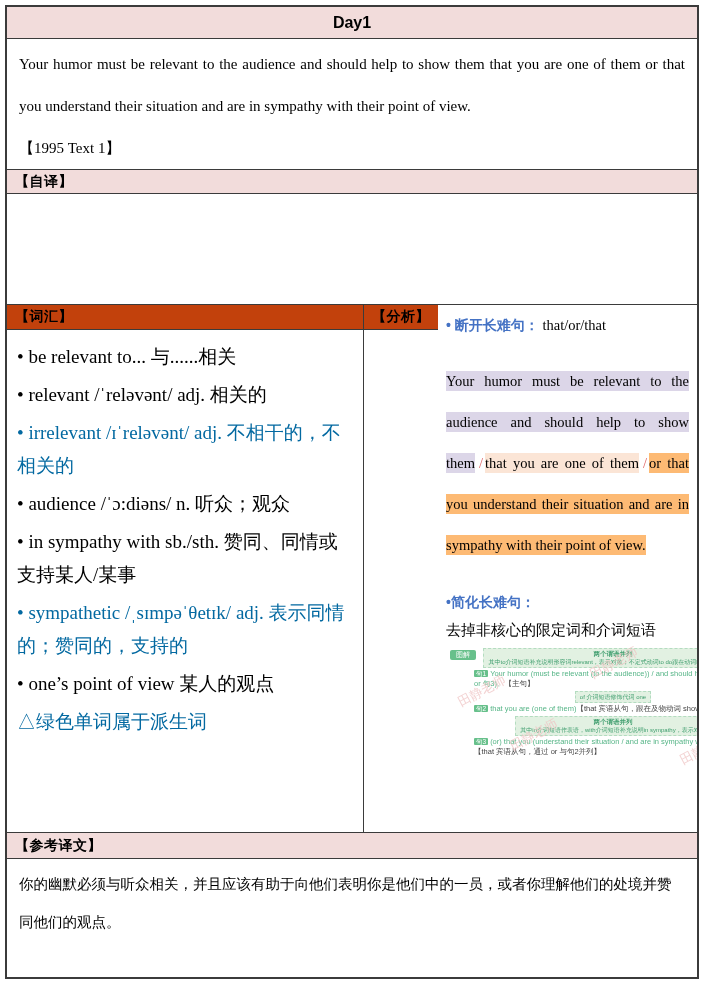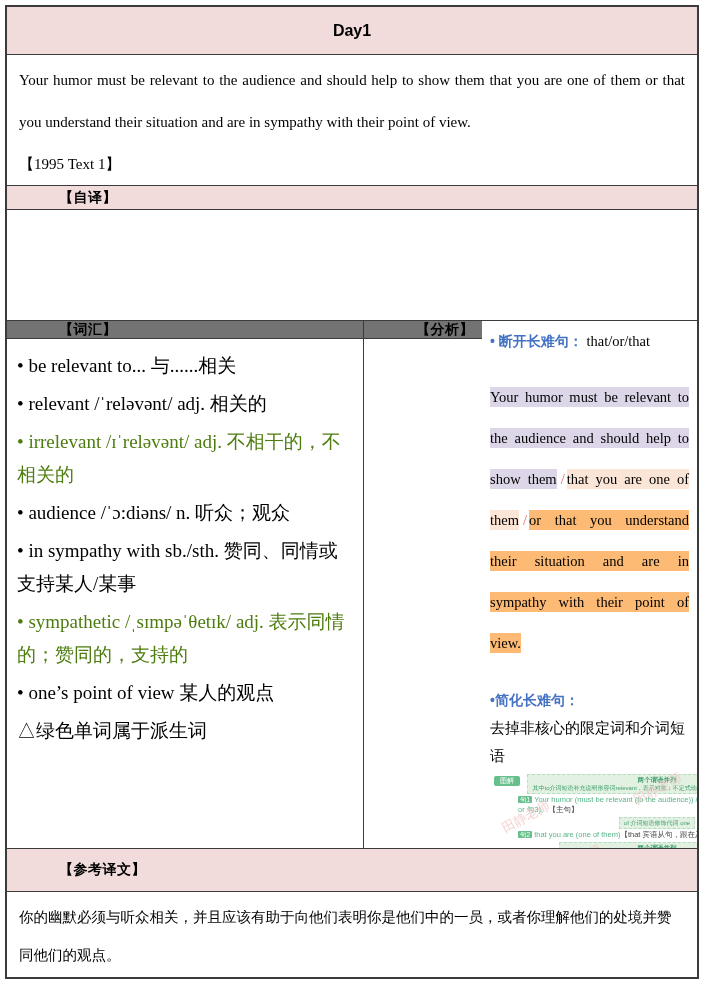--- a/index.html
+++ b/index.html
@@ -6,44 +6,44 @@
   body{width:704px;height:984px;position:relative;font-family:"Liberation Serif",serif;color:#000;}
   .sheet{
     position:absolute;left:5px;top:5px;width:694px;height:974px;
     border:2px solid #3b3b3b;box-sizing:border-box;
     display:flex;flex-direction:column;background:#fff;
   }
   .row{box-sizing:border-box;flex:0 0 auto;}
   .hdr-pink{background:#f2dcdb;border-bottom:1.5px solid #3b3b3b;}
   .sec-label{
     font-family:"Liberation Sans",sans-serif;font-weight:bold;font-size:14px;
-    padding:3px 8px;letter-spacing:0.5px;margin-left:44px;
+    padding:3px 8px;letter-spacing:0.5px;
   }
   
-  .row-day{height:48px;display:flex;align-items:center;justify-content:center;text-align:right;}
+  .row-day{height:32px;display:flex;align-items:center;justify-content:center;text-align:right;}
   .day-title{font-family:"Liberation Sans",sans-serif;font-weight:bold;font-size:16px;}
   
   .row-passage{height:131px;border-bottom:1.5px solid #3b3b3b;padding:4px 12px 0 12px;overflow:hidden;}
   .passage-text{font-size:15px;line-height:42px;text-align:justify;margin:0;}
   .passage-src{font-size:15px;line-height:42px;margin:0;}
   
   .row-selfhdr{height:24px;display:flex;align-items:center;}
   .row-selfhdr .sec-label{padding:0 8px;}
   .row-selfbody{height:111px;border-bottom:1.5px solid #3b3b3b;}
   
   .row-cols{height:528px;display:flex;border-bottom:1.5px solid #3b3b3b;}
   .col-left{width:357px;border-right:1.5px solid #3b3b3b;box-sizing:border-box;display:flex;flex-direction:column;}
   .col-right{flex:1;display:flex;min-width:0;}
-  .col-hdr{height:18px;background:#737373;border-bottom:1.5px solid #3b3b3b;display:flex;align-items:center;box-sizing:border-box;}
+  .col-hdr{height:25px;background:#c2410c;border-bottom:1.5px solid #3b3b3b;display:flex;align-items:center;box-sizing:border-box;}
   .col-body{flex:1;overflow:hidden;position:relative;}
   
   .vocab-body{padding:10px 10px 0 10px;font-size:19px;line-height:33px;}
   .vocab-item{margin-bottom:5px;}
-  .vocab-item.green{color:#4d7c0f;}
-  .vocab-note{color:#000000;margin-top:2px;}
+  .vocab-item.green{color:#0369a1;}
+  .vocab-note{color:#0369a1;margin-top:2px;}
   
   .ana-body{padding:6px 8px 0 8px;font-size:14.5px;}
   .ana-line{line-height:29px;}
   .ana-label{color:#4472c4;font-weight:bold;font-family:"Liberation Sans",sans-serif;font-size:14px;}
   .ana-sentence{margin:21px 0 0 0;line-height:41px;text-align:justify;font-size:14.5px;}
   .hl-purple{background:#dcd6e8;padding:2px 0;}
   .hl-peach{background:#fbe5d6;padding:2px 0;}
   .hl-green{background:#fdba74;padding:2px 0;}
   .slash{color:#e06666;margin:0 2px 0 4px;}
   .ana-simplify{margin-top:22px;line-height:28px;}
@@ -62,21 +62,21 @@
   .dg-note-title{font-size:6.5px;line-height:8px;font-weight:bold;}
   .dg-note-text{font-size:6px;line-height:8px;}
   .dg-line{font-size:7.5px;line-height:10px;margin:1px 0 2px 26px;color:#56b587;}
   .dg-tag{background:#67c08b;color:#fff;font-size:6.5px;padding:0 2px;border-radius:1px;margin-right:2px;}
   .dg-tail{color:#444;}
   .wm{
     position:absolute;color:#efc3c3;font-size:13px;white-space:nowrap;
     transform:rotate(-28deg);opacity:0.75;pointer-events:none;font-family:"Liberation Sans",sans-serif;
   }
   
-  .row-refhdr{height:43px;display:flex;align-items:center;text-align:right;}
+  .row-refhdr{height:26px;display:flex;align-items:center;text-align:right;}
   .row-refbody{flex:1;padding:6px 12px 0 12px;font-size:14.5px;line-height:38px;}
 </style>
 </head>
 <body>
 
 <div class="sheet">
 
   <div class="row row-day hdr-pink">
     <span class="day-title">Day1</span>
   </div>

